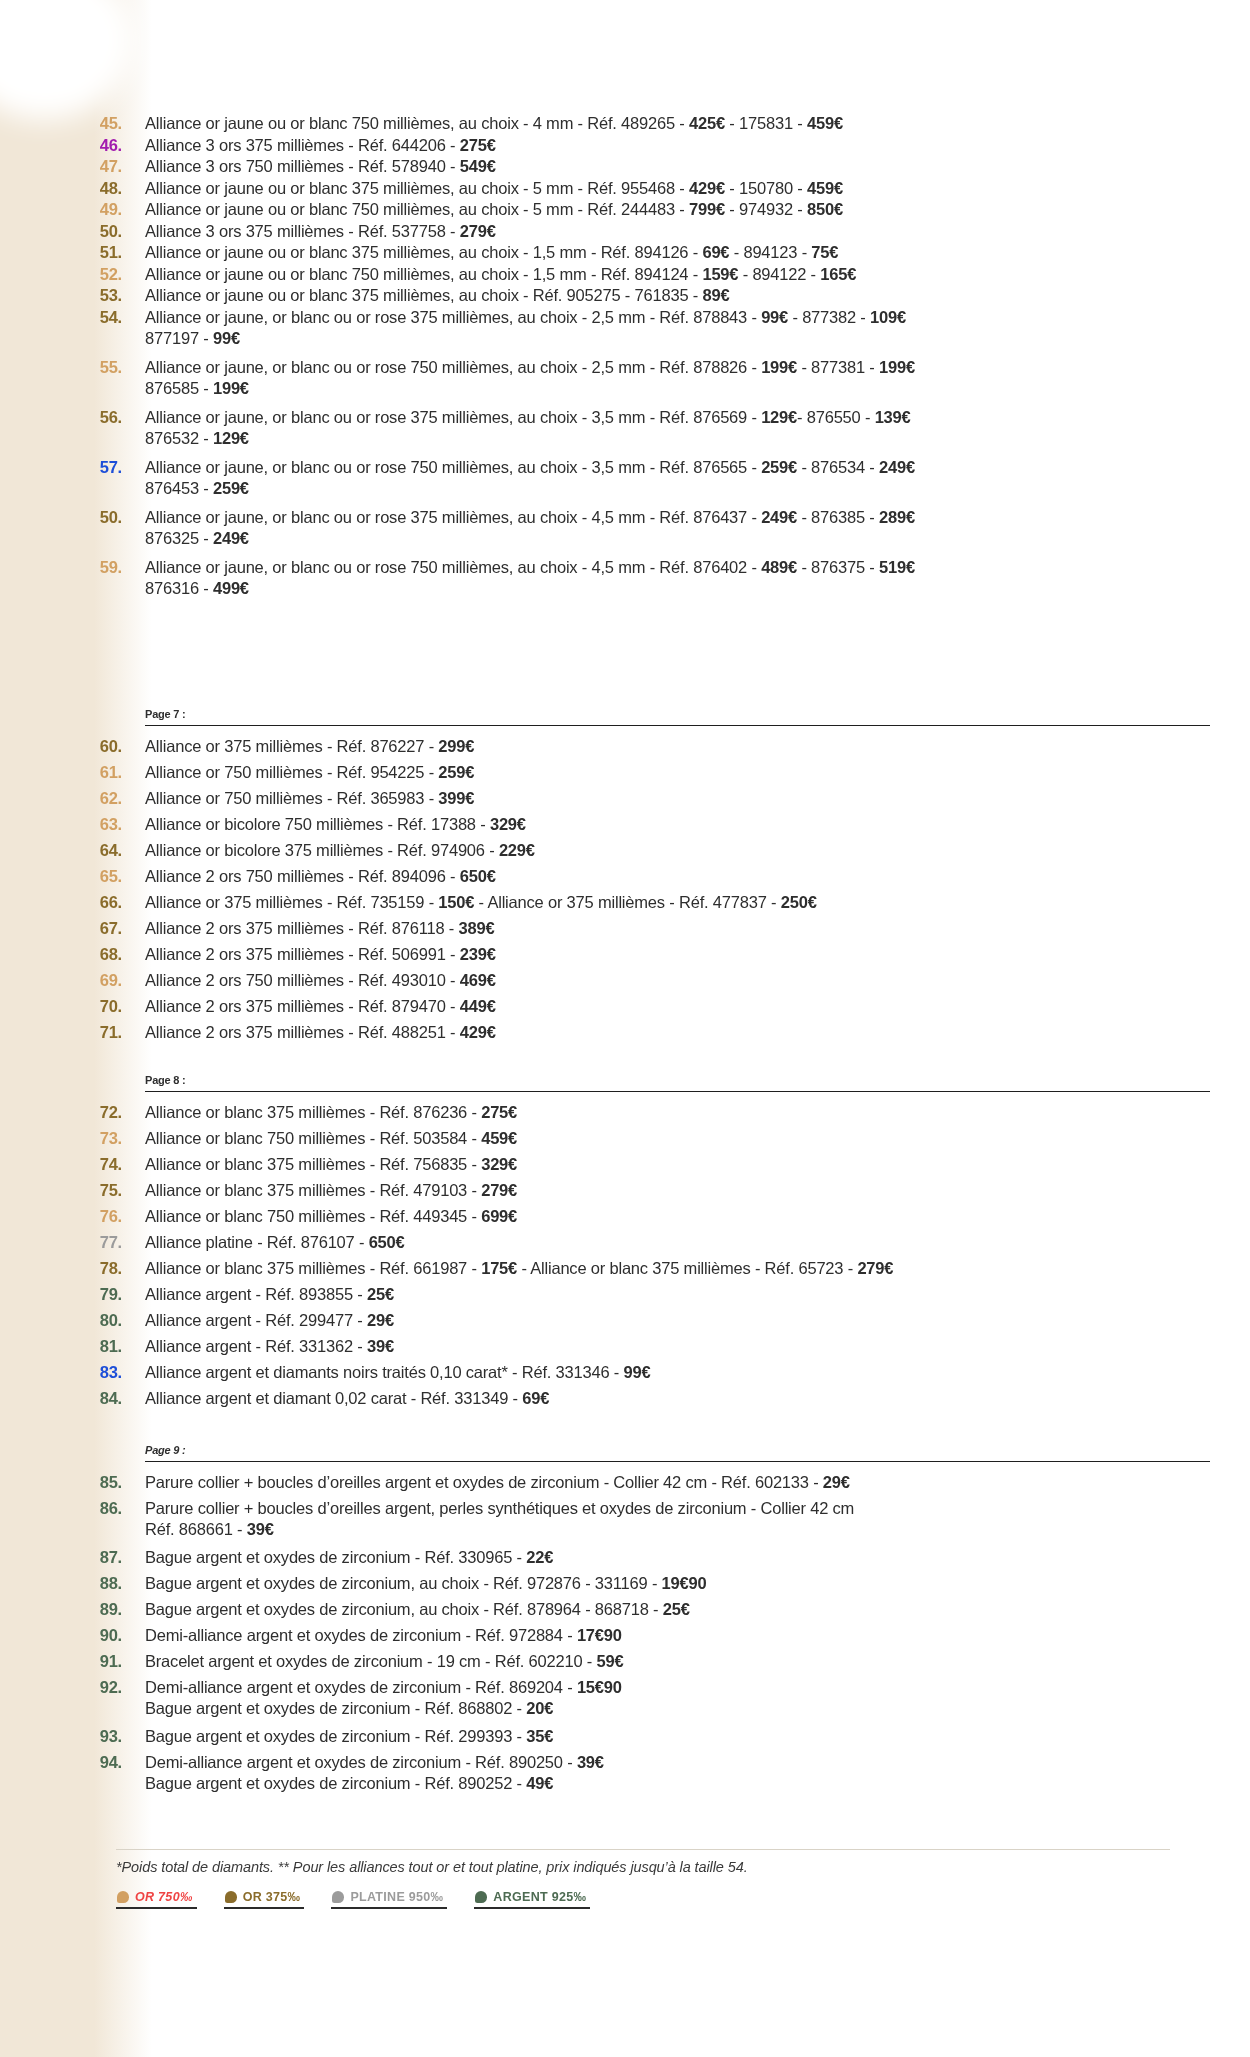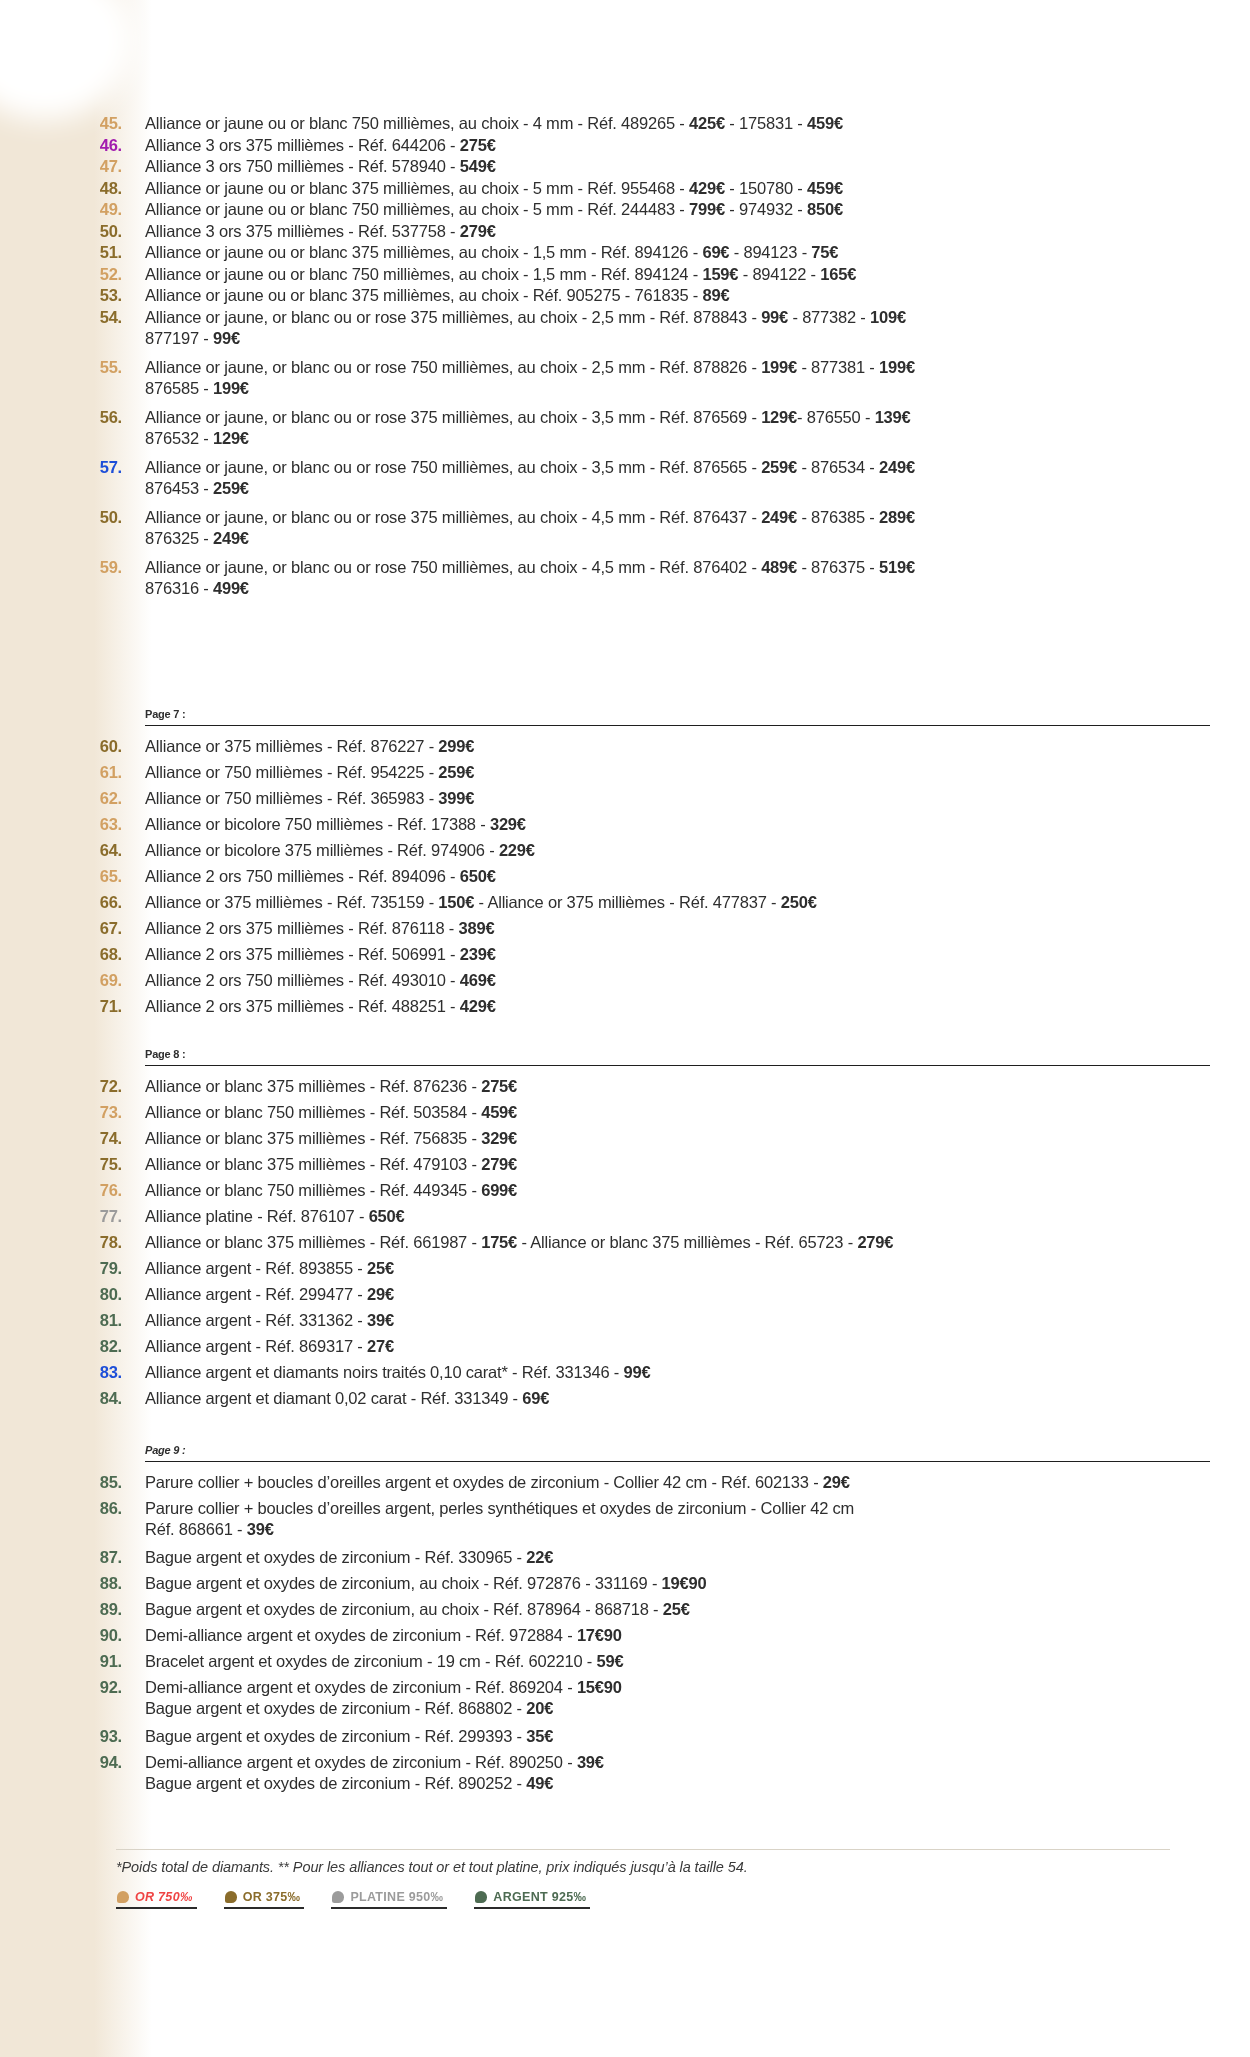--- a/index.html
+++ b/index.html
@@ -149,20 +149,24 @@
         </div>
         <div class="row">
           <span class="num" style="color: rgb(138, 108, 43);">68.</span>
           <span class="txt"><span>Alliance 2 ors 375 millièmes - Réf. 506991 - </span><span class="b">239€</span></span>
         </div>
         <div class="row">
           <span class="num" style="color: rgb(210, 160, 98);">69.</span>
           <span class="txt"><span>Alliance 2 ors 750 millièmes - Réf. 493010 - </span><span class="b">469€</span></span>
         </div>
         <div class="row">
+          <span class="num" style="color: rgb(138, 108, 43);">70.</span>
+          <span class="txt"><span>Alliance 2 ors 375 millièmes - Réf. 879470 - </span><span class="b">449€</span></span>
+        </div>
+        <div class="row">
           <span class="num" style="color: rgb(138, 108, 43);">71.</span>
           <span class="txt"><span>Alliance 2 ors 375 millièmes - Réf. 488251 - </span><span class="b">429€</span></span>
         </div>
       </section>
       <section class="sec s3">
         <div class="phead">Page 8 :</div>
         <div class="row">
           <span class="num" style="color: rgb(138, 108, 43);">72.</span>
           <span class="txt"><span>Alliance or blanc 375 millièmes - Réf. 876236 - </span><span class="b">275€</span></span>
         </div>
@@ -194,24 +198,20 @@
           <span class="num" style="color: rgb(77, 107, 82);">79.</span>
           <span class="txt"><span>Alliance argent - Réf. 893855 - </span><span class="b">25€</span></span>
         </div>
         <div class="row">
           <span class="num" style="color: rgb(77, 107, 82);">80.</span>
           <span class="txt"><span>Alliance argent - Réf. 299477 - </span><span class="b">29€</span></span>
         </div>
         <div class="row">
           <span class="num" style="color: rgb(77, 107, 82);">81.</span>
           <span class="txt"><span>Alliance argent - Réf. 331362 - </span><span class="b">39€</span></span>
-        </div>
-        <div class="row">
-          <span class="num" style="color: rgb(77, 107, 82);">82.</span>
-          <span class="txt"><span>Alliance argent - Réf. 869317 - </span><span class="b">27€</span></span>
         </div>
         <div class="row">
           <span class="num" style="color: #1d4ed8;">83.</span>
           <span class="txt"><span>Alliance argent et diamants noirs traités 0,10 carat* - Réf. 331346 - </span><span class="b">99€</span></span>
         </div>
         <div class="row">
           <span class="num" style="color: rgb(77, 107, 82);">84.</span>
           <span class="txt"><span>Alliance argent et diamant 0,02 carat - Réf. 331349 - </span><span class="b">69€</span></span>
         </div>
       </section>

